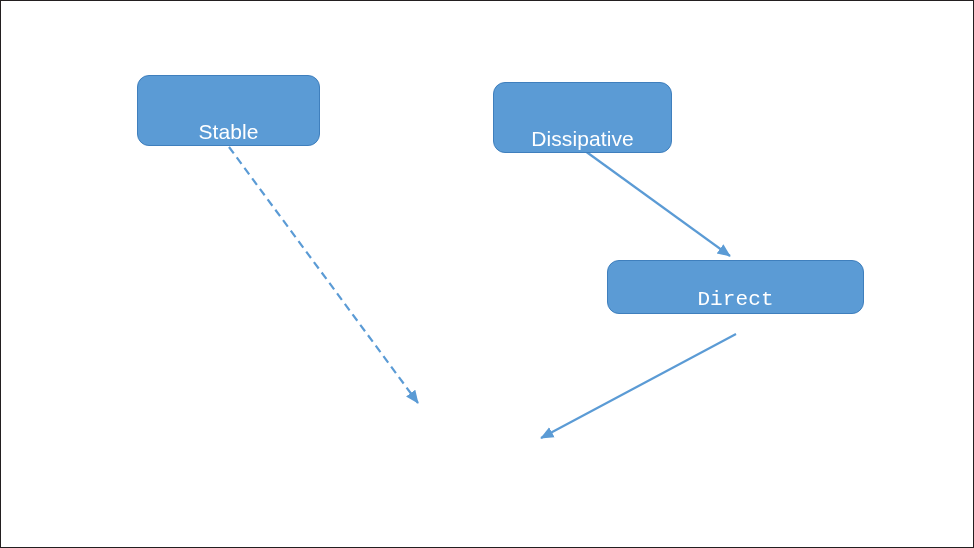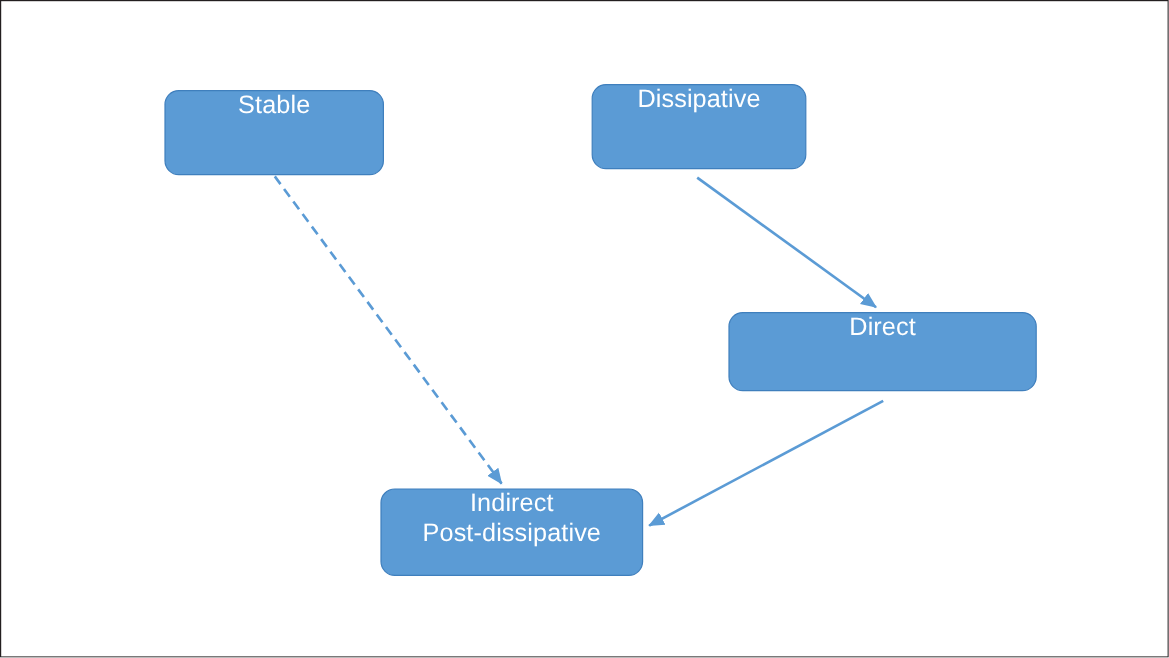--- a/index.html
+++ b/index.html
@@ -30,36 +30,36 @@
   }
   .node {
     position: absolute;
     box-sizing: border-box;
     background: #5b9bd5;
     border: 1px solid #3f7fbd;
     border-radius: 12px;
     display: flex;
     flex-direction: column;
     align-items: center;
-    justify-content: flex-start;
+    justify-content: flex-end;
     color: #ffffff;
     font-family: "Liberation Sans", sans-serif;
     font-size: 21px;
     font-weight: 400;
     line-height: 1.18;
     text-align: center;
     letter-spacing: 0.1px;
     white-space: pre;
   }
   .node .line2 {
     display: block;
   }
   #node-stable   { left: 136px; top: 74px;  width: 183px; height: 71px; }
-  #node-dissip   { left: 492px; top: 69px;  width: 179px; height: 71px; }
-  #node-direct   { left: 606px; top: 259px; width: 257px; height: 66px; }
+  #node-dissip   { left: 492px; top: 81px;  width: 179px; height: 71px; }
+  #node-direct   { left: 606px; top: 259px; width: 257px; height: 54px; font-family: Liberation Mono, monospace; }
   #node-indirect { left: 316px; top: 406px; width: 219px; height: 73px; }
 </style>
 </head>
 <body>
 
 <div id="canvas">
 
   <svg id="edge-layer" viewBox="0 0 974 548" width="974" height="548" xmlns="http://www.w3.org/2000/svg">
     <defs>
       <marker id="arrowhead" markerWidth="7" markerHeight="7" refX="5.6" refY="3" orient="auto" markerUnits="strokeWidth">
@@ -79,18 +79,14 @@
   </div>
 
   <div class="node" id="node-dissip">
     <span class="line1">Dissipative</span>
   </div>
 
   <div class="node" id="node-direct">
     <span class="line1">Direct</span>
   </div>
 
-  <div class="node" id="node-indirect">
-    <span class="line1">Indirect</span>
-    <span class="line2">Post-dissipative</span>
-  </div>
 
 </div>
 
 </body></html>

